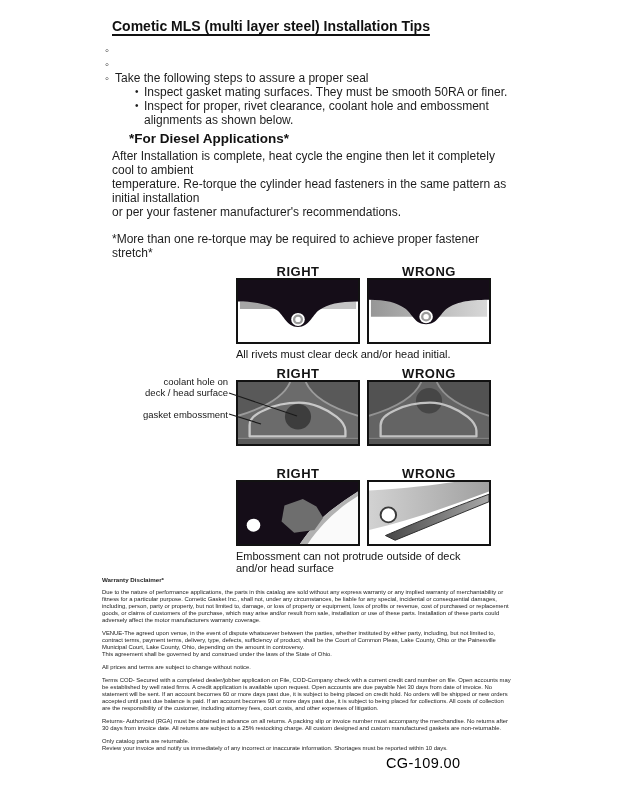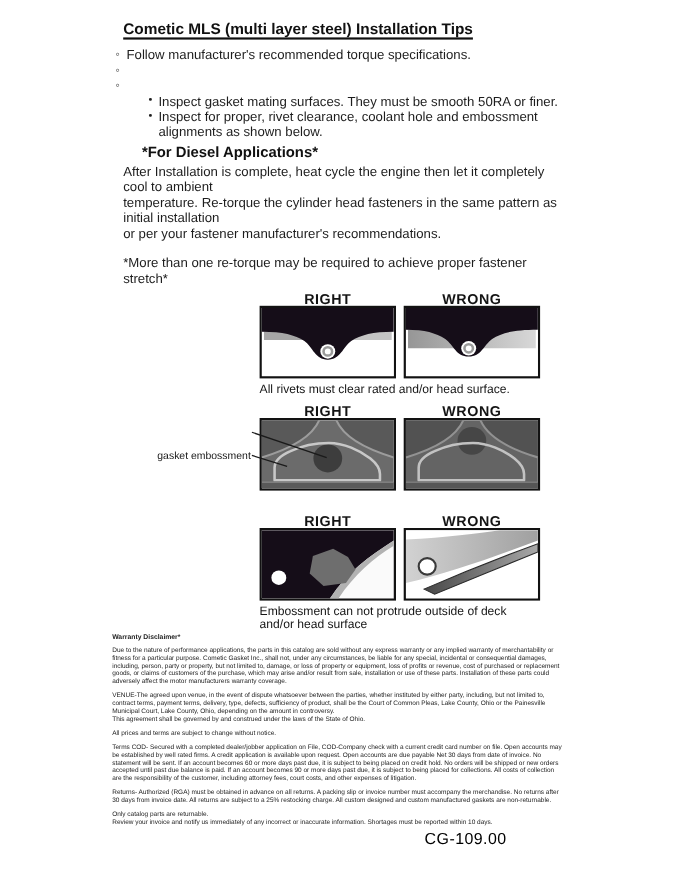--- a/index.html
+++ b/index.html
@@ -54,27 +54,27 @@
 <body>
 
 <div class="page">
 
   <div class="col">
     <div class="title">Cometic MLS (multi layer steel) Installation Tips</div>
 
     <div class="blist">
       <div class="brow">
         <span class="bm">◦</span>
-        <span class="bt">Follow manufacturer's recommended torque specifications.</span>
       </div>
       <div class="brow">
         <span class="bm">◦</span>
       </div>
       <div class="brow">
         <span class="bm">◦</span>
+        <span class="bt">Take the following steps to assure a proper seal</span>
       </div>
       <div class="brow sub">
         <span class="bm">•</span>
         <span class="bt">Inspect gasket mating surfaces.  They must be smooth 50RA or finer.</span>
       </div>
       <div class="brow sub">
         <span class="bm">•</span>
         <span class="bt">Inspect for proper, rivet clearance, coolant hole and embossment alignments as shown below.</span>
       </div>
     </div>
@@ -110,27 +110,29 @@
           </linearGradient>
         </defs>
         <rect width="124" height="66" fill="#ffffff"></rect>
         <polygon points="2,21 122,21 122,39 2,39" fill="url(#bandg)"></polygon>
         <path d="M0,0 H124 V21 C101,21 90,24 81,30 C73,36 71,47 59,47 C47,47 45,36 37,30 C28,24 18,21 0,21 Z" fill="#150d18"></path>
         <circle cx="59" cy="39" r="7" fill="#ffffff"></circle>
         <circle cx="59" cy="39" r="4" fill="none" stroke="#9b9b9b" stroke-width="2.4"></circle>
       </svg>
     </div>
 
-    <div class="figcaption">All rivets must clear rated and/or head surface.</div>
+    <div class="figcaption">All rivets must clear deck and/or head initial.</div>
   </div>
 
   <div class="figrow" id="row2">
     <div class="figlabel l1">RIGHT</div>
     <div class="figlabel l2">WRONG</div>
 
+    <div class="side-label coolant">coolant hole on
+deck / head surface</div>
     <div class="side-label emboss">gasket embossment</div>
 
     <div class="figbox b1">
       <svg viewBox="0 0 124 66" preserveAspectRatio="none">
         <rect width="124" height="66" fill="#6b6b6b"></rect>
         <path d="M0,0 L54,0 C49,12 36,25 0,36 Z" fill="#595959"></path>
         <path d="M54,0 C49,12 36,25 0,36" fill="none" stroke="#9c9c9c" stroke-width="2"></path>
         <path d="M124,0 L70,0 C75,12 88,25 124,36 Z" fill="#595959"></path>
         <path d="M70,0 C75,12 88,25 124,36" fill="none" stroke="#9c9c9c" stroke-width="2"></path>
         <circle cx="62" cy="37" r="13.5" fill="#3d3d3d"></circle>

